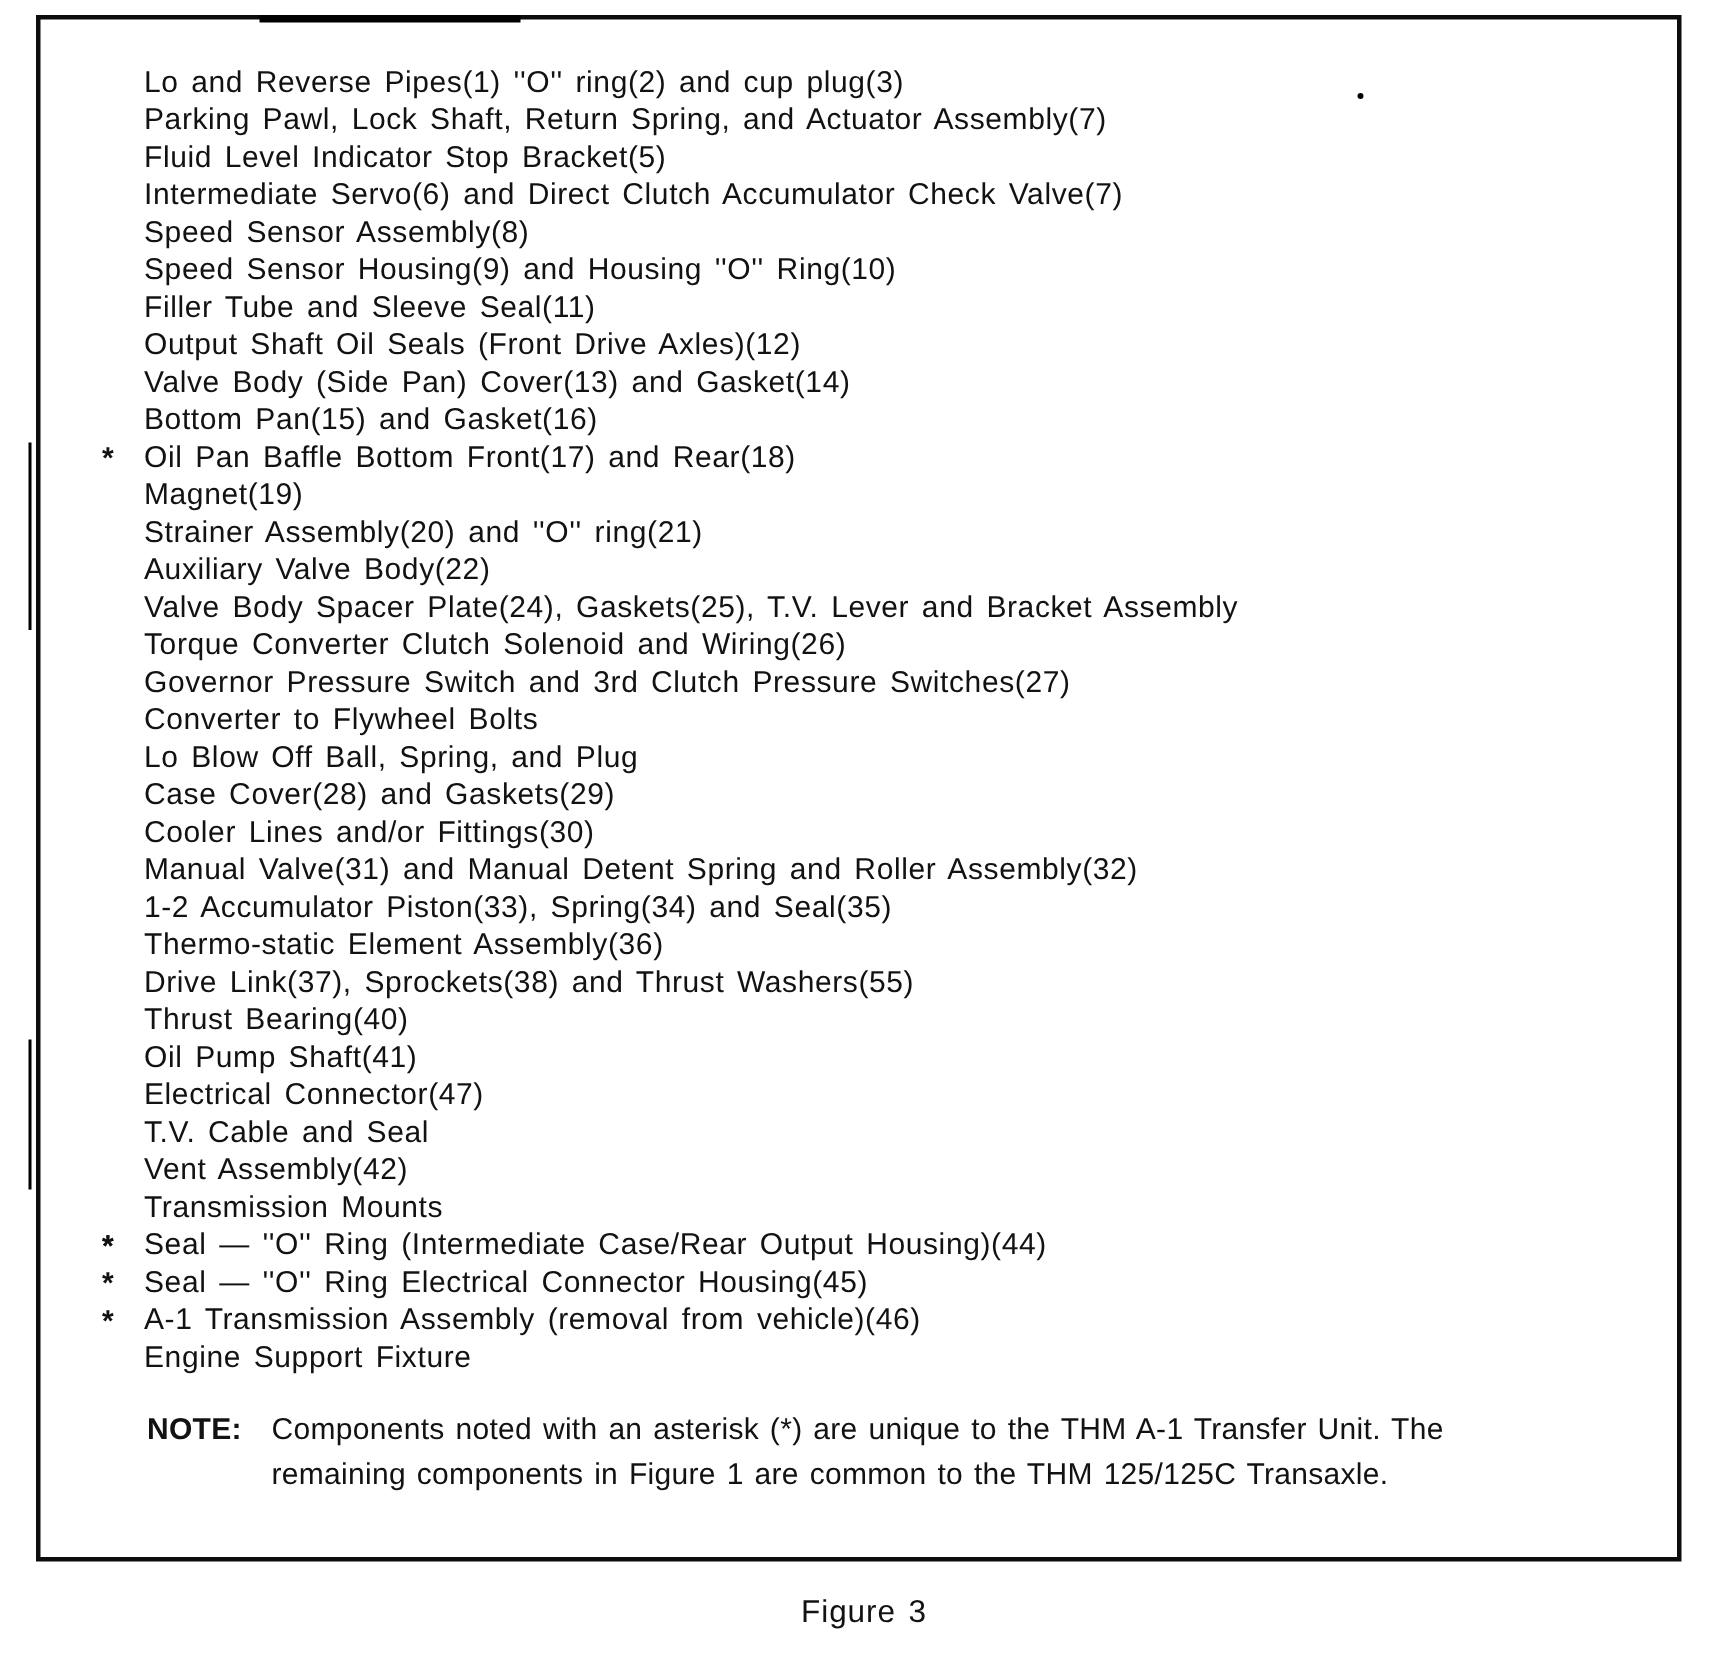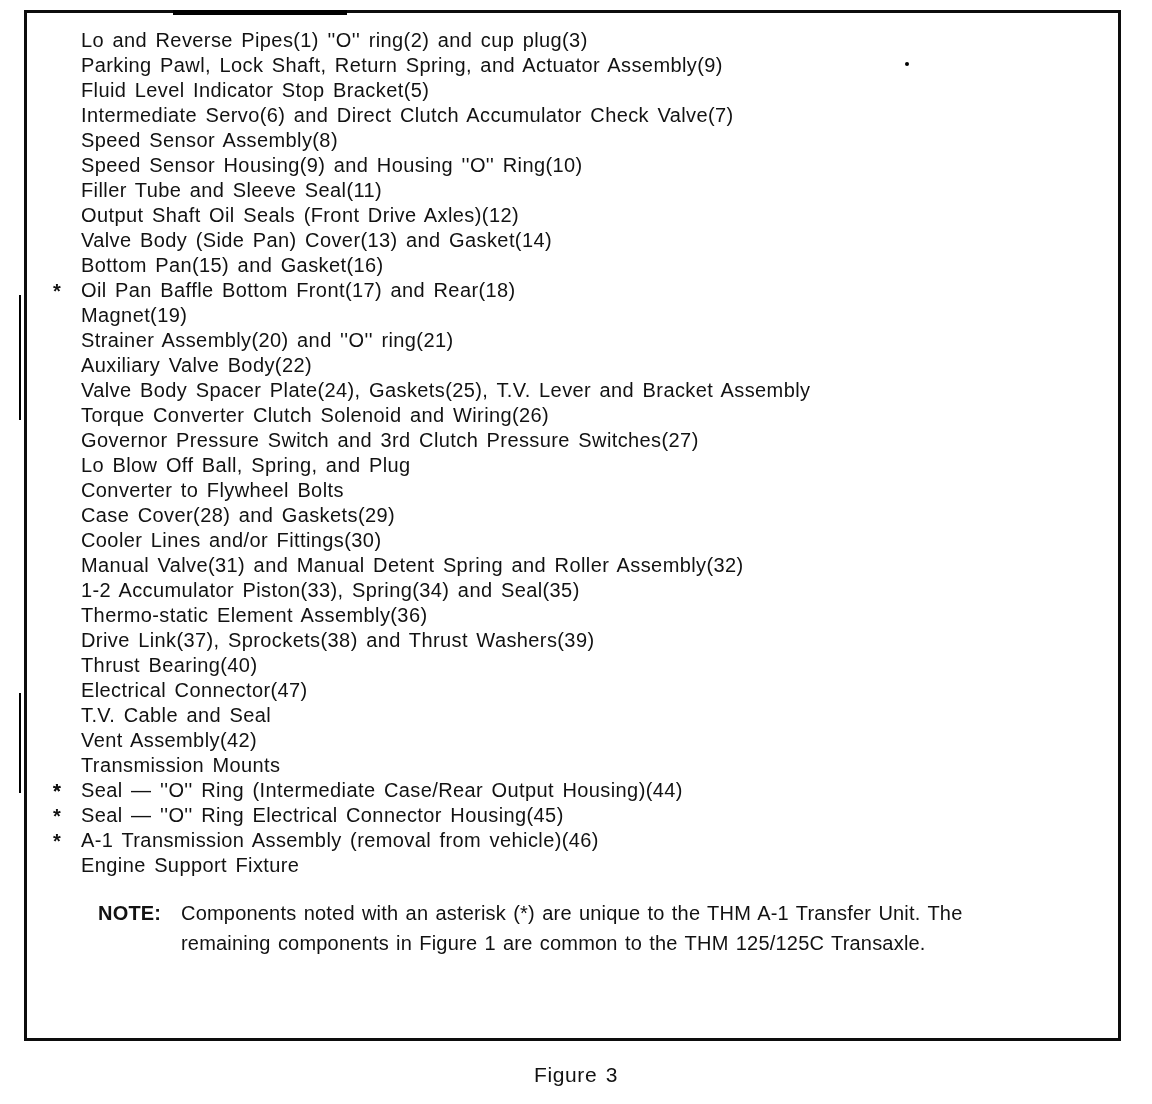--- a/index.html
+++ b/index.html
@@ -21,21 +21,21 @@
     left: 24px;
     top: 10px;
     width: 1097px;
     height: 1031px;
     border: 3px solid #0d0d0d;
     box-sizing: border-box;
     background: #ffffff;
   }
   .parts-list {
     list-style: none;
-    margin: 0;
+    margin: 15px;
     padding: 15px 0 0 0;
     font-size: 20px;
     line-height: 25px;
     letter-spacing: 0.4px;
     word-spacing: 2.5px;
   }
   .part-row {
     position: relative;
     padding-left: 54px;
     white-space: nowrap;
@@ -123,21 +123,21 @@
 
     <ul class="parts-list">
 
         <li class="part-row">
           <span class="star"></span>
           <span class="part-text">Lo and Reverse Pipes(1) ''O'' ring(2) and cup plug(3)</span>
         </li>
 
         <li class="part-row">
           <span class="star"></span>
-          <span class="part-text">Parking Pawl, Lock Shaft, Return Spring, and Actuator Assembly(9)</span>
+          <span class="part-text">Parking Pawl, Lock Shaft, Return Spring, and Actuator Assembly(7)</span>
         </li>
 
         <li class="part-row">
           <span class="star"></span>
           <span class="part-text">Fluid Level Indicator Stop Bracket(5)</span>
         </li>
 
         <li class="part-row">
           <span class="star"></span>
           <span class="part-text">Intermediate Servo(6) and Direct Clutch Accumulator Check Valve(7)</span>
@@ -204,30 +204,30 @@
           <span class="part-text">Torque Converter Clutch Solenoid and Wiring(26)</span>
         </li>
 
         <li class="part-row">
           <span class="star"></span>
           <span class="part-text">Governor Pressure Switch and 3rd Clutch Pressure Switches(27)</span>
         </li>
 
         <li class="part-row">
           <span class="star"></span>
+          <span class="part-text">Converter to Flywheel Bolts</span>
+        </li>
+
+        <li class="part-row">
+          <span class="star"></span>
           <span class="part-text">Lo Blow Off Ball, Spring, and Plug</span>
         </li>
 
         <li class="part-row">
           <span class="star"></span>
-          <span class="part-text">Converter to Flywheel Bolts</span>
-        </li>
-
-        <li class="part-row">
-          <span class="star"></span>
           <span class="part-text">Case Cover(28) and Gaskets(29)</span>
         </li>
 
         <li class="part-row">
           <span class="star"></span>
           <span class="part-text">Cooler Lines and/or Fittings(30)</span>
         </li>
 
         <li class="part-row">
           <span class="star"></span>
@@ -239,28 +239,32 @@
           <span class="part-text">1-2 Accumulator Piston(33), Spring(34) and Seal(35)</span>
         </li>
 
         <li class="part-row">
           <span class="star"></span>
           <span class="part-text">Thermo-static Element Assembly(36)</span>
         </li>
 
         <li class="part-row">
           <span class="star"></span>
-          <span class="part-text">Drive Link(37), Sprockets(38) and Thrust Washers(39)</span>
+          <span class="part-text">Drive Link(37), Sprockets(38) and Thrust Washers(55)</span>
         </li>
 
         <li class="part-row">
           <span class="star"></span>
           <span class="part-text">Thrust Bearing(40)</span>
         </li>
 
+        <li class="part-row">
+          <span class="star"></span>
+          <span class="part-text">Oil Pump Shaft(41)</span>
+        </li>
 
         <li class="part-row">
           <span class="star"></span>
           <span class="part-text">Electrical Connector(47)</span>
         </li>
 
         <li class="part-row">
           <span class="star"></span>
           <span class="part-text">T.V. Cable and Seal</span>
         </li>

